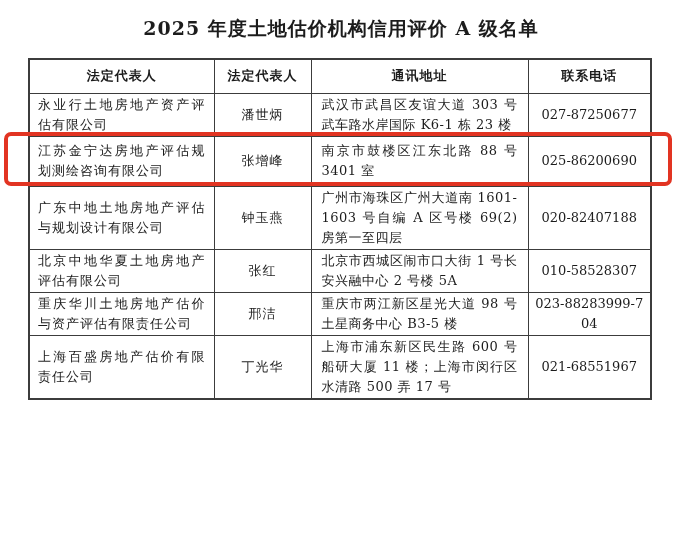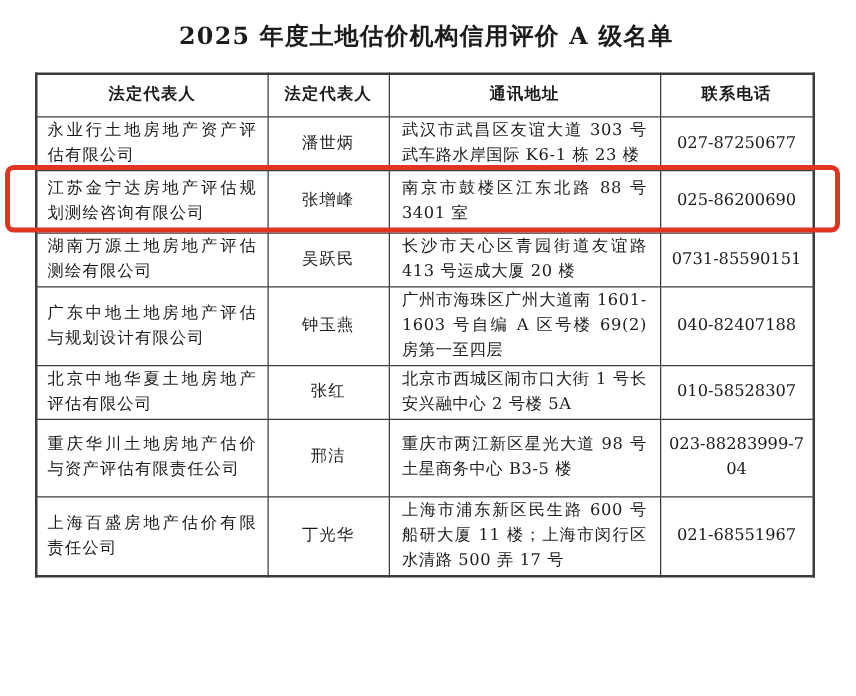--- a/index.html
+++ b/index.html
@@ -123,30 +123,24 @@
     <td class="c-addr">武汉市武昌区友谊大道 303 号武车路水岸国际 K6-1 栋 23 楼</td>
     <td class="c-phone">027-87250677</td>
   </tr>
           <tr>
     <td class="c-name">江苏金宁达房地产评估规划测绘咨询有限公司</td>
     <td class="c-rep">张增峰</td>
     <td class="c-addr">南京市鼓楼区江东北路 88 号 3401 室</td>
     <td class="c-phone">025-86200690</td>
   </tr>
           <tr>
-    <td class="c-name">湖南万源土地房地产评估测绘有限公司</td>
-    <td class="c-rep">吴跃民</td>
-    <td class="c-addr">长沙市天心区青园街道友谊路 413 号运成大厦 20 楼</td>
-    <td class="c-phone">0731-85590151</td>
-  </tr>
-          <tr>
     <td class="c-name">广东中地土地房地产评估与规划设计有限公司</td>
     <td class="c-rep">钟玉燕</td>
     <td class="c-addr">广州市海珠区广州大道南 1601-1603 号自编 A 区号楼 69(2) 房第一至四层</td>
-    <td class="c-phone">040-82407188</td>
+    <td class="c-phone">020-82407188</td>
   </tr>
           <tr>
     <td class="c-name">北京中地华夏土地房地产评估有限公司</td>
     <td class="c-rep">张红</td>
     <td class="c-addr">北京市西城区闹市口大街 1 号长安兴融中心 2 号楼 5A</td>
     <td class="c-phone">010-58528307</td>
   </tr>
           <tr>
     <td class="c-name">重庆华川土地房地产估价与资产评估有限责任公司</td>
     <td class="c-rep">邢洁</td>

